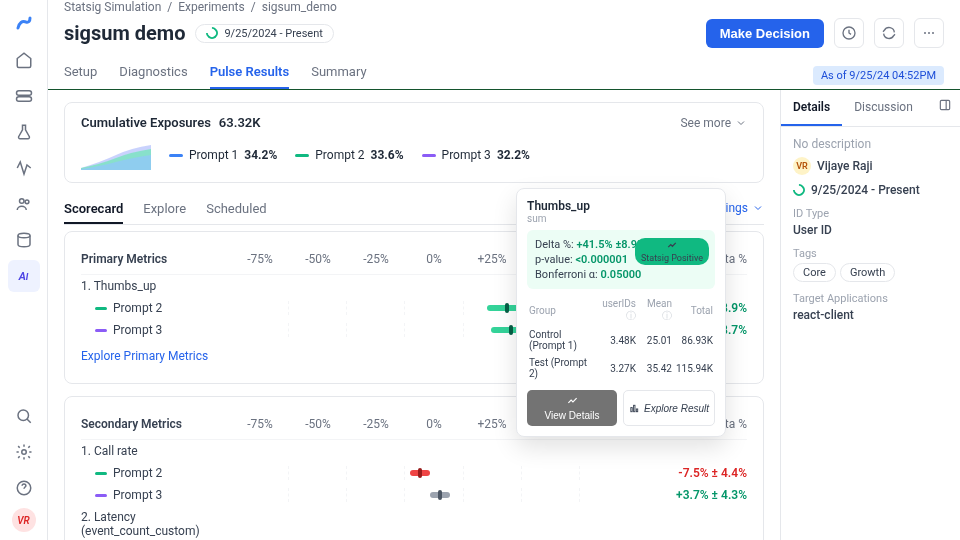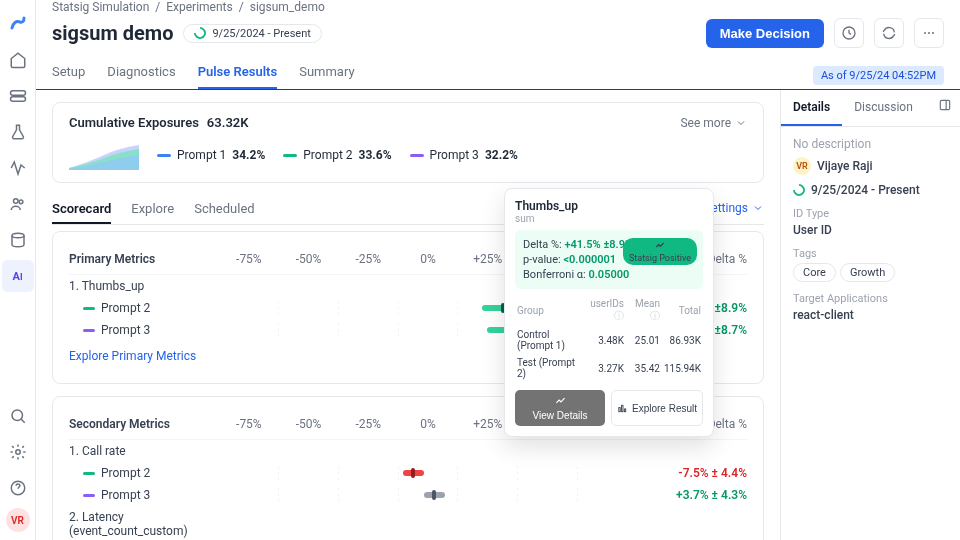--- a/index.html
+++ b/index.html
@@ -1,18 +1,18 @@
 <!DOCTYPE html>
 <html><head>
 <meta charset="utf-8">
 <style>
 * { box-sizing: border-box; margin: 0; padding: 0; }
 body { font-family: -apple-system, BlinkMacSystemFont, "Segoe UI", Roboto, sans-serif; font-size: 13px; color: #1f2937; background: #fff; width: 960px; height: 540px; overflow: hidden; }
 .app { display: flex; height: 540px; }
-.rail { width: 36px; border-right: 1px solid #e5e7eb; display: flex; flex-direction: column; align-items: center; padding-top: 8px; gap: 4px; }
+.rail { width: 48px; border-right: 1px solid #e5e7eb; display: flex; flex-direction: column; align-items: center; padding-top: 8px; gap: 4px; font-style: italic; }
 .rail-icon { width: 32px; height: 32px; display: flex; align-items: center; justify-content: center; border-radius: 6px; cursor: pointer; color: #6b7280; }
 .rail-icon.active { background: #eef2ff; color: #4f46e5; }
 .rail-icon.logo { color: #3b82f6; }
 .rail-spacer { flex: 1; }
 .rail-avatar { width: 24px; height: 24px; border-radius: 50%; background: #fee2e2; color: #dc2626; font-size: 10px; font-weight: 600; display: flex; align-items: center; justify-content: center; margin-bottom: 8px; }
 .main { flex: 1; display: flex; flex-direction: column; overflow: hidden; }
 .crumbs { padding: 0 16px 0; font-size: 12px; color: #6b7280; display: flex; gap: 6px; align-items: center; }
 .crumbs span { cursor: pointer; }
 .header { display: flex; align-items: center; padding: 4px 16px 8px; gap: 10px; }
 .title { font-size: 20px; font-weight: 700; }
@@ -67,21 +67,21 @@
 .pop-stats div { margin: 2px 0; color: #374151; }
 .pop-stats .green { color: #059669; font-weight: 600; }
 .pop-badge { position: absolute; right: 6px; top: 6px; background: #10b981; color: #fff; font-size: 9px; padding: 2px 6px; border-radius: 10px; display: flex; align-items: center; gap: 3px; flex-direction: column; }
 .pop-table { width: 100%; font-size: 10px; border-collapse: collapse; }
 .pop-table th, .pop-table td { padding: 3px 2px; text-align: right; color: #374151; }
 .pop-table th { color: #9ca3af; font-weight: 400; }
 .pop-table th:first-child, .pop-table td:first-child { text-align: left; }
 .pop-actions { display: flex; gap: 6px; margin-top: 8px; }
 .pop-btn { flex: 1; border-radius: 5px; padding: 5px 4px; font-size: 10px; cursor: pointer; display: flex; align-items: center; justify-content: center; gap: 4px; }
 .pop-btn.primary { background: #737373; color: #fff; border: none; flex-direction: column; }
-.pop-btn.secondary { background: #fff; border: 1px solid #e5e7eb; color: #374151; }
+.pop-btn.secondary { background: #fff; border: 1px solid #e5e7eb; color: #374151; font-style: italic; }
 .sidepanel { width: 180px; border-left: 1px solid #e5e7eb; padding: 0; font-size: 12px; }
 .sp-tabs { display: flex; border-bottom: 1px solid #e5e7eb; align-items: flex-start; }
 .sp-tab { padding: 10px 12px; color: #6b7280; cursor: pointer; border-bottom: 2px solid transparent; }
 .sp-tab.active { color: #111827; font-weight: 600; border-bottom-color: #2563eb; }
 .sp-expand { margin-left: auto; padding: 8px; color: #6b7280; cursor: pointer; }
 .sp-body { padding: 10px 12px; color: #6b7280; }
 .sp-body .label { font-size: 11px; color: #9ca3af; margin-top: 10px; margin-bottom: 3px; }
 .sp-body .val { color: #374151; font-weight: 500; }
 .sp-user { display: flex; align-items: center; gap: 6px; margin-top: 6px; }
 .sp-avatar { width: 18px; height: 18px; border-radius: 50%; background: #fef3c7; color: #b45309; font-size: 9px; font-weight: 600; display: flex; align-items: center; justify-content: center; }

